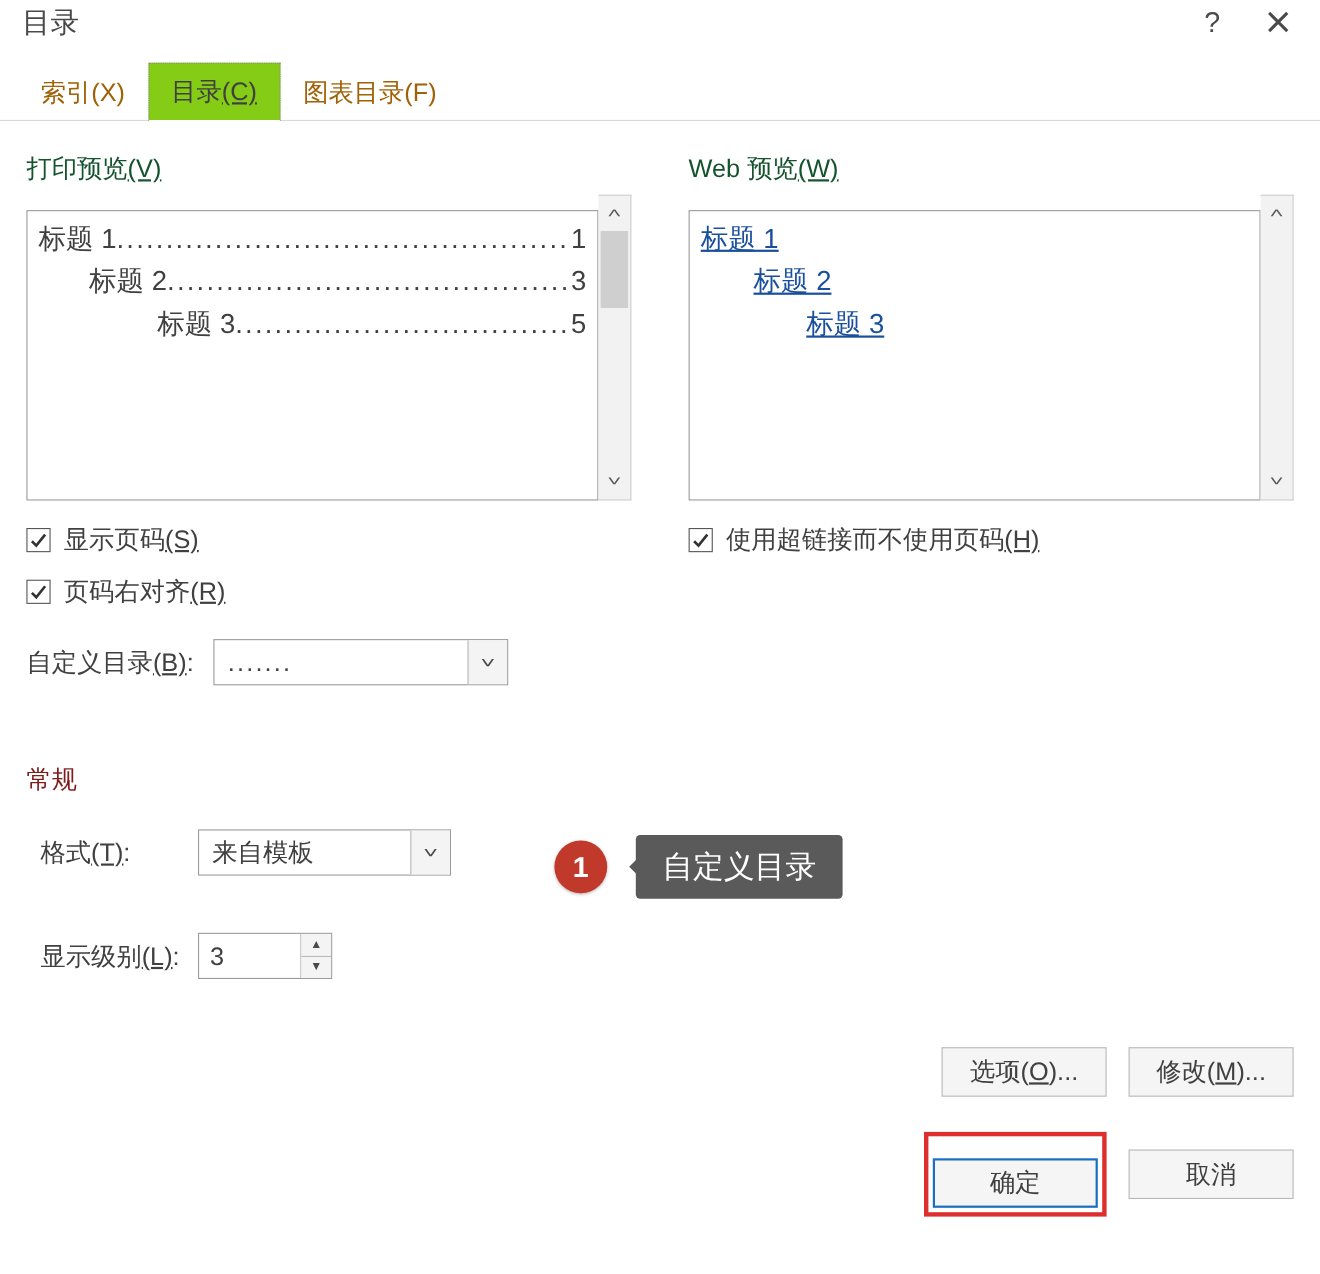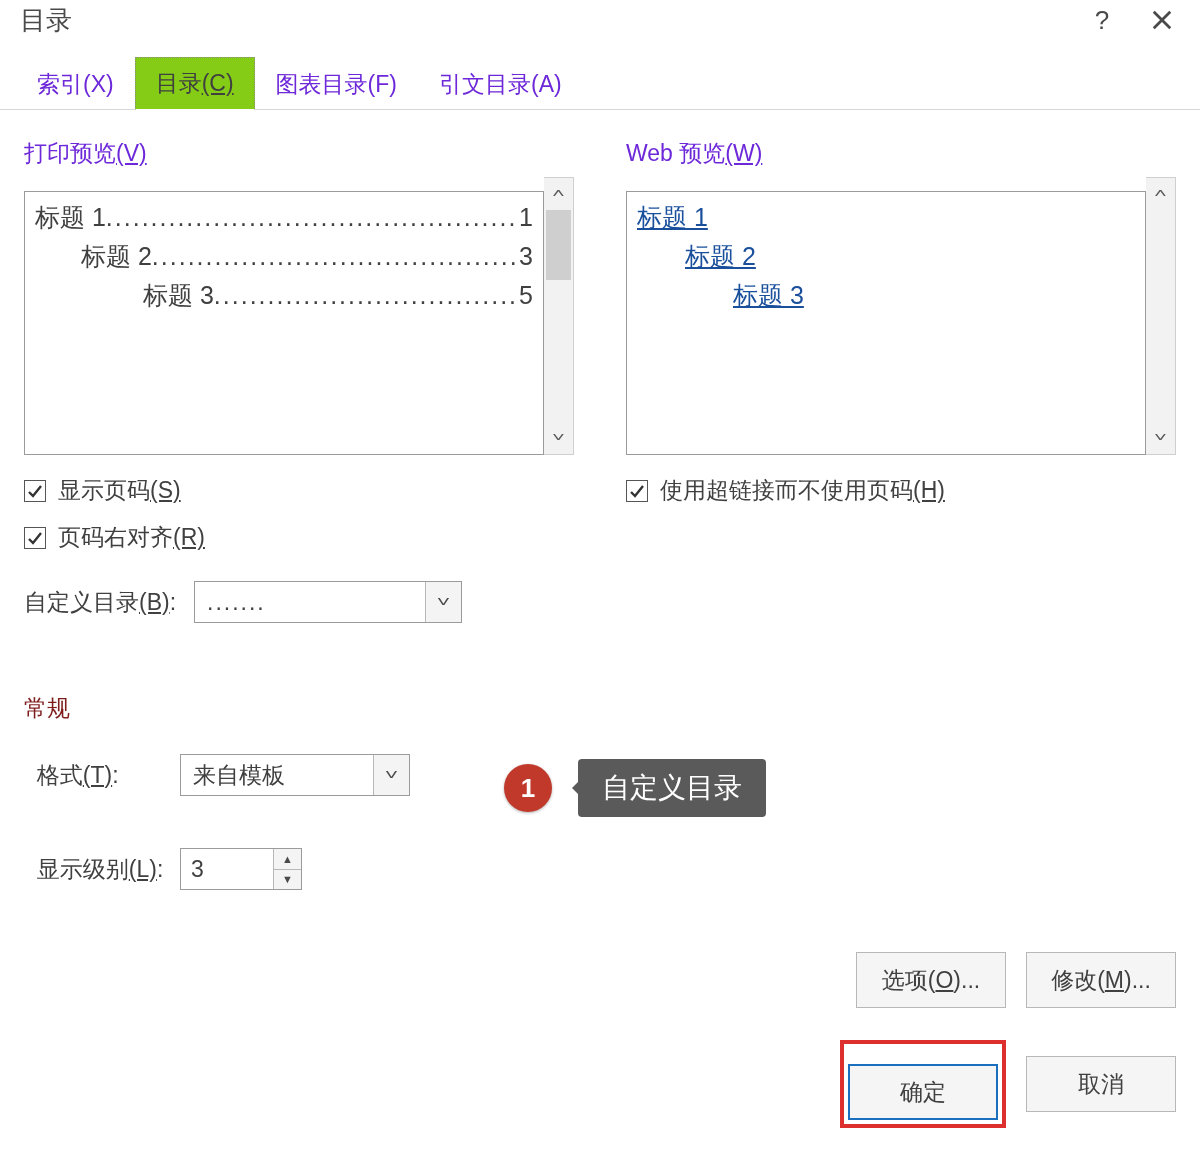--- a/index.html
+++ b/index.html
@@ -36,21 +36,21 @@
   
   .tabstrip {
     display: flex;
     align-items: flex-end;
     height: 50px;
     padding-left: 16px;
     border-bottom: 1px solid #d8d8d8;
   }
   .tab {
     padding: 10px 20px 10px 20px;
-    color: #6d28d9;
+    color: #a16207;
     font-size: 23px;
     position: relative;
     top: 1px;
     border: 1px solid transparent;
     border-bottom: none;
   }
   .tab .ak { text-decoration: underline; }
   .tab.active {
     border: 1px dotted #8a8a8a;
     border-bottom: 1px solid #ffffff;
@@ -68,21 +68,21 @@
     gap: 52px;
   }
   .col {
     flex: 1;
     min-width: 0;
   }
 
   .section-label {
     font-size: 23px;
     margin-bottom: 8px;
-    color: #6d28d9;
+    color: #14532d;
   }
   .section-label .ak { text-decoration: underline; }
 
   .preview-wrap {
     display: flex;
     height: 278px;
   }
   .preview-box {
     flex: 1;
     border: 1px solid #9b9b9b;
@@ -263,21 +263,21 @@
   
   .btn-row {
     display: flex;
     justify-content: flex-end;
     gap: 20px;
     padding: 0 24px;
     margin-top: 62px;
   }
   .btn {
     min-width: 150px;
-    height: 56px;
+    height: 45px;
     border: 1px solid #b8b8b8;
     background: #f5f5f5;
     display: flex; align-items: center; justify-content: center;
     font-size: 23px;
     color: #404040;
   }
   .btn.primary-highlight {
     border: 2px solid #1a6fbf;
     margin-top: 16px;
   }
@@ -316,23 +316,20 @@
 
 <div class="tabstrip">
   <div class="tab">
     <span>索引</span><span>(X)</span>
   </div>
   <div class="tab active">
     <span>目录</span><span class="ak">(C)</span>
   </div>
   <div class="tab">
     <span>图表目录</span><span>(F)</span>
-  </div>
-  <div class="tab">
-    <span>引文目录</span><span>(A)</span>
   </div>
 </div>
 
 <div class="content">
 
   <div class="previews">
 
     <div class="col">
       <div class="section-label">
         <span>打印预览</span><span class="ak">(V)</span>

